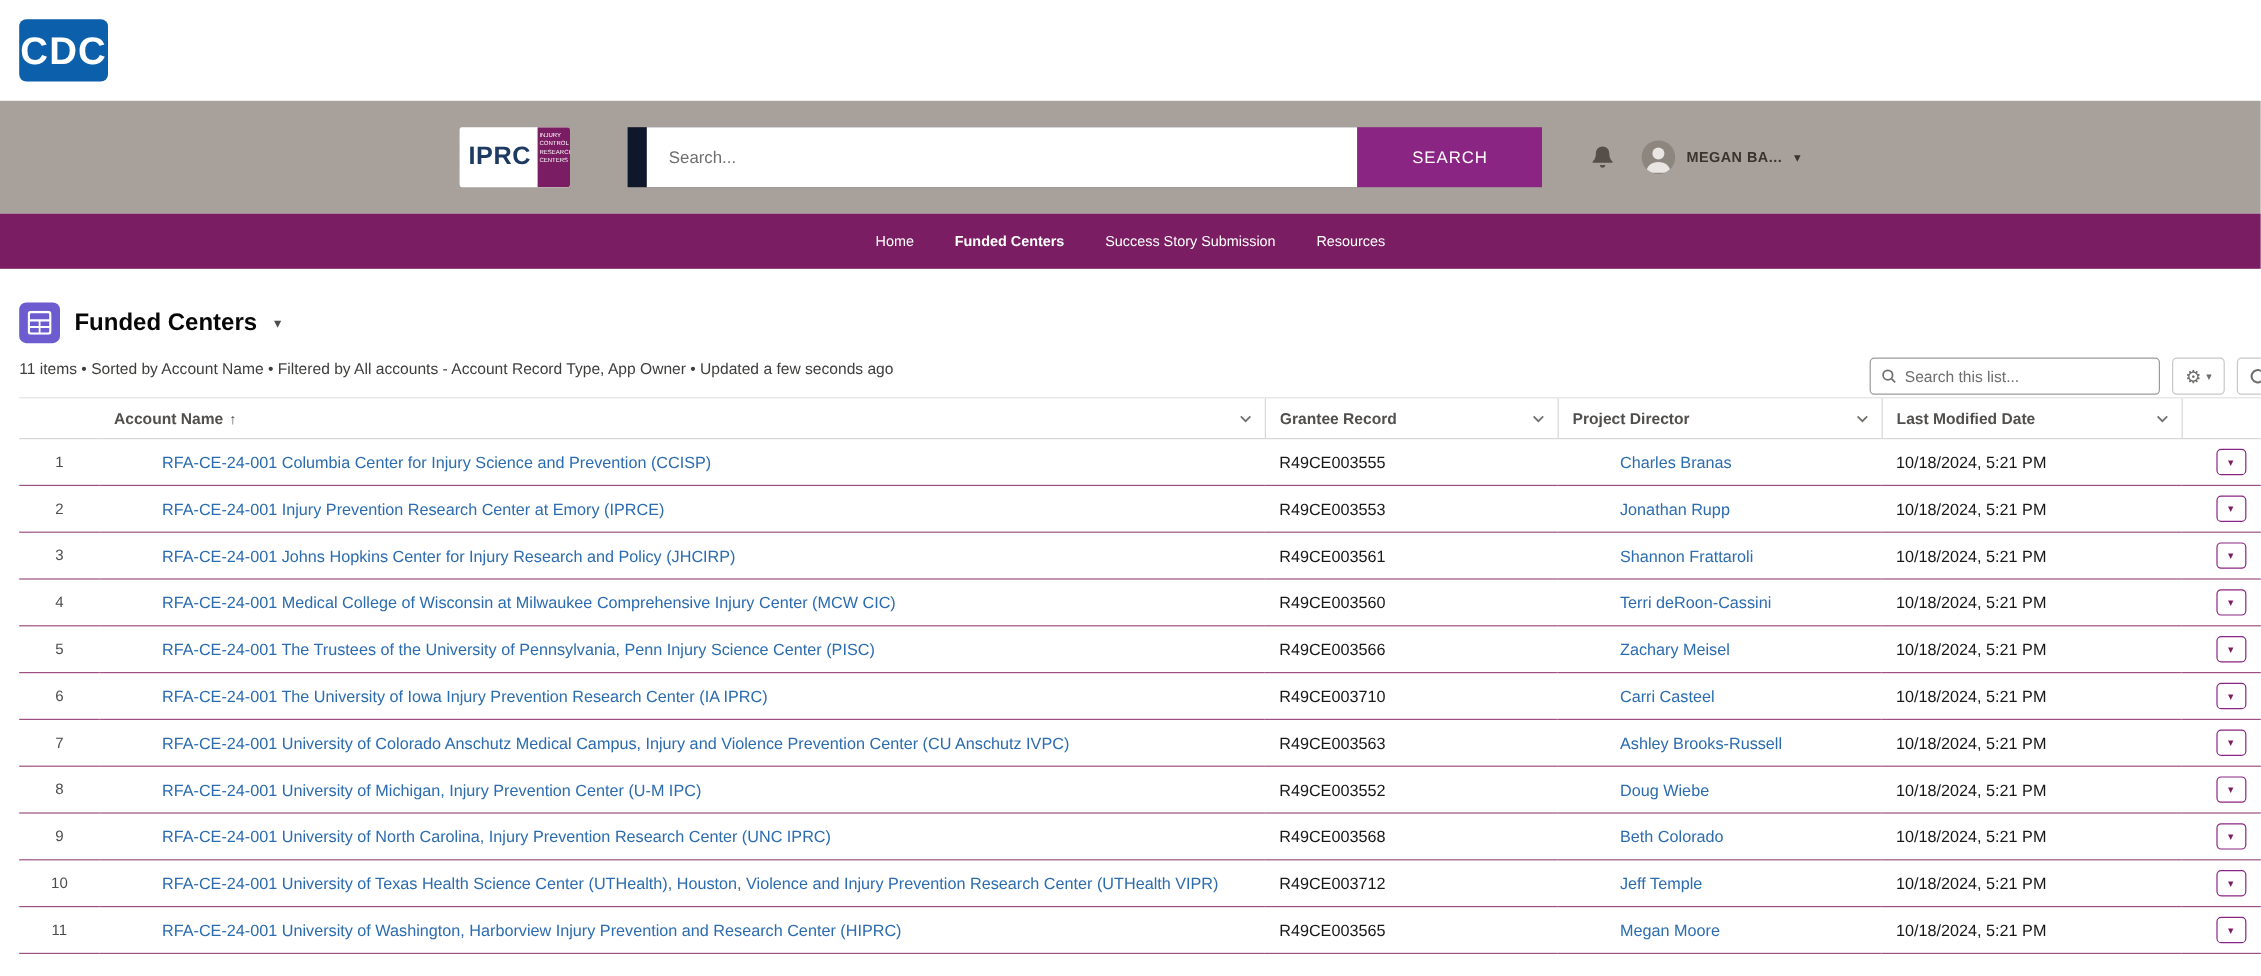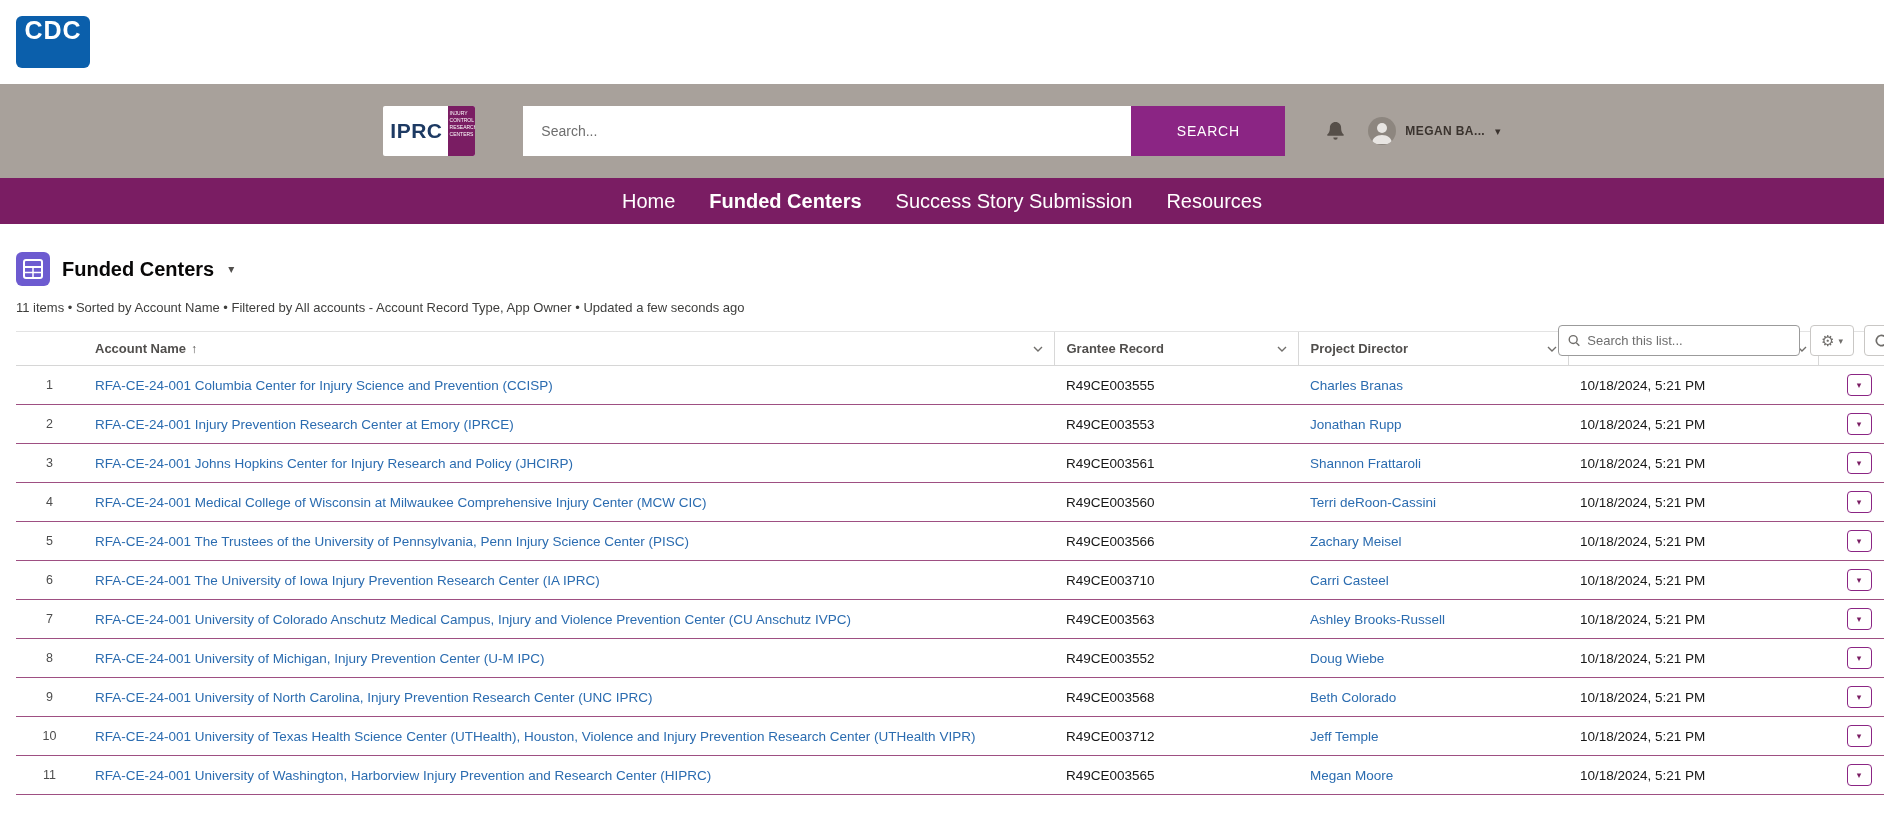--- a/index.html
+++ b/index.html
@@ -16,24 +16,24 @@
     height: 84px;
     background: #ffffff;
     display: flex;
     align-items: center;
     padding-left: 16px;
   }
   .cdc-logo {
     width: 74px; height: 52px;
     background: #0b5fab;
     border-radius: 6px;
-    display: flex; justify-content: center;
+    display: flex; align-items: center; justify-content: center;
     color: #ffffff;
     font-weight: bold;
-    font-size: 25px;
+    font-size: 32px;
     letter-spacing: 1px;
     cursor: pointer;
     flex: 0 0 auto;
   }
   .cdc-titles { margin-left: 14px; }
   .cdc-title { font-size: 21px; color: #111111; font-weight: 400; }
   .cdc-tagline { font-size: 12px; color: #5a5a5a; margin-top: 5px; }
 
   
   .toolbar {
@@ -66,21 +66,21 @@
     font-size: 5px;
     line-height: 7px;
     padding: 4px 2px;
     text-transform: uppercase;
     overflow: hidden;
   }
   .global-search {
     margin-left: 48px;
     width: 608px; height: 50px;
     background: #0f172a;
-    display: flex; align-items: center;
+    display: flex; align-items: center; padding-left: 16px;
   }
   .global-search input {
     border: none; outline: none;
     width: 100%; height: 100%;
     padding-left: 18px;
     font-size: 14px;
     font-family: "Liberation Sans", sans-serif;
     color: #333;
   }
   ::placeholder { color: #6e6e6e; opacity: 1; }
@@ -123,21 +123,21 @@
   .main-nav {
     height: 46px;
     background: #7a1d63;
     display: flex;
     align-items: center;
     justify-content: center;
   }
   .main-nav a {
     color: #ffffff;
     text-decoration: none;
-    font-size: 20px;
+    font-size: 12px;
     padding: 0 17px;
   }
   .main-nav a.current { font-weight: bold; }
 
   
   .list-region { position: relative; padding: 0 0 0 16px; }
   .list-title-row {
     margin-top: 28px;
     display: flex; align-items: center;
   }
@@ -159,21 +159,21 @@
     background: none; border: none; cursor: pointer;
     font-size: 12px; color: #514f4d;
   }
   .list-meta {
     margin-top: 14px;
     font-size: 13px;
     color: #3e3e3c;
   }
   .list-controls {
     position: absolute;
-    right: 0; top: 73px;
+    right: 0; top: 46px;
     display: flex; align-items: center;
   }
   .list-search {
     width: 242px; height: 31px;
     border: 1px solid #9b9b9b;
     border-radius: 4px;
     background: #ffffff;
     display: flex; align-items: center;
     padding-left: 9px;
   }
@@ -245,20 +245,21 @@
   }
   td.c-num {
     text-align: center;
     color: #4d4d4d;
     font-size: 12.5px;
     padding: 0;
   }
   a.rec-link {
     color: #2b6cb0;
     text-decoration: none;
+    margin-left: 40px;
   }
   td.c-action { text-align: center; padding: 0; }
   .row-action {
     width: 25px; height: 22px;
     background: #ffffff;
     border: 1px solid #8b2584;
     border-radius: 4px;
     color: #7a1d63;
     font-size: 9px;
     cursor: pointer;

